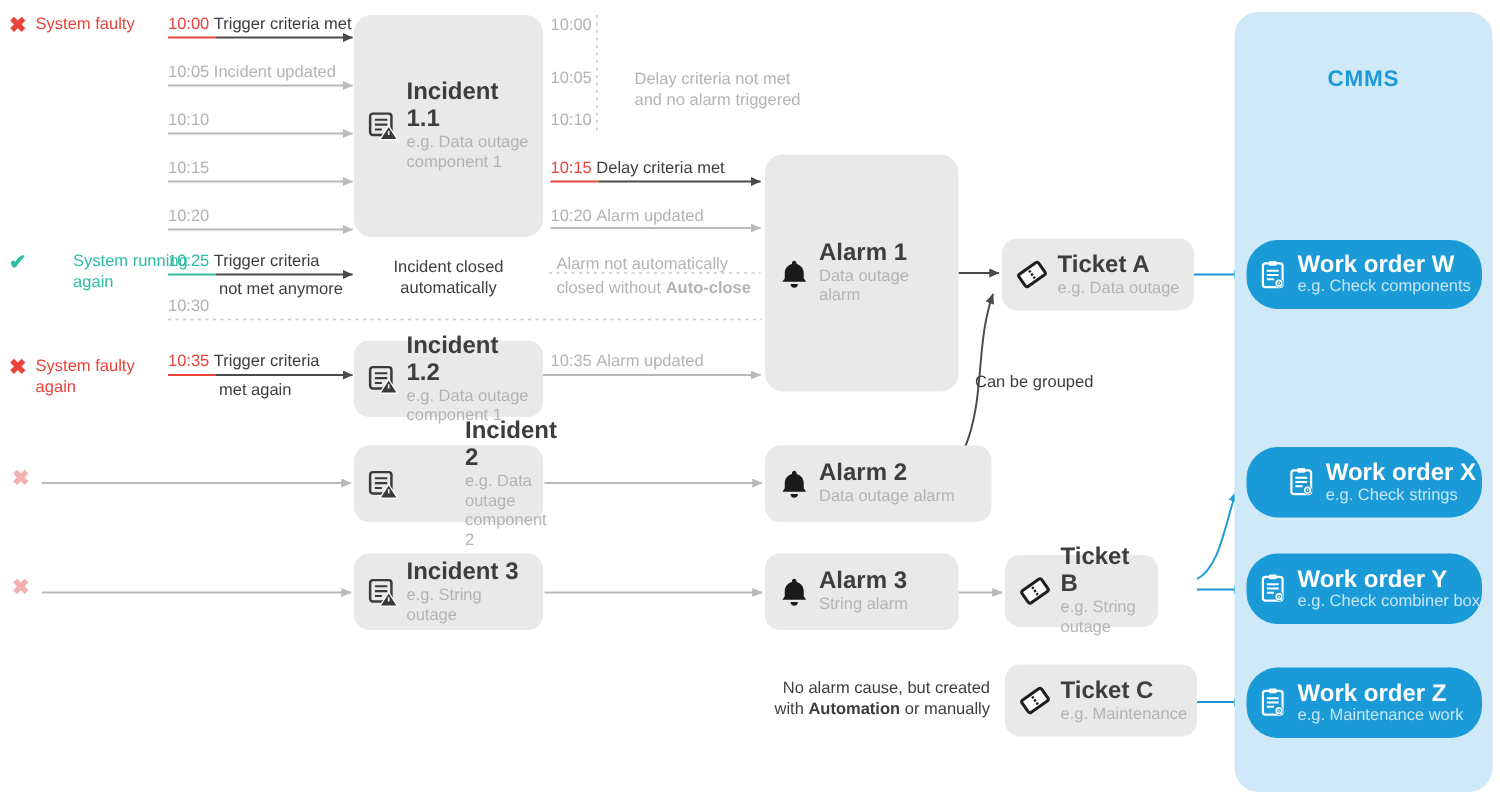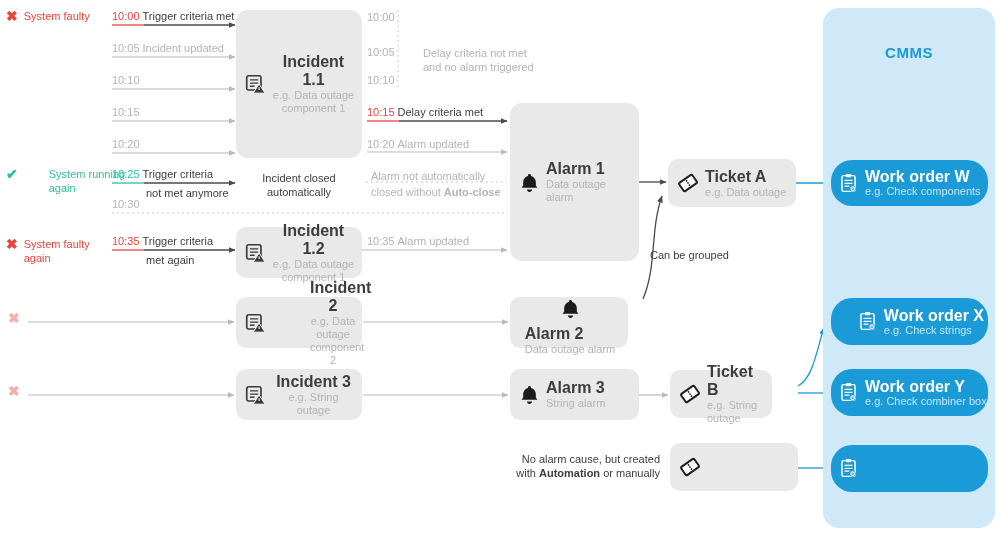--- a/index.html
+++ b/index.html
@@ -19,21 +19,21 @@
   .b{font-weight:bold;}
   
   .status{position:absolute;display:flex;gap:6px;align-items:flex-start;}
   .xg{font-size:14px;font-weight:bold;line-height:15px;}
   .red{color:#e8443a;} .teal{color:#2dbda3;} .faded{color:#f2b1ad;}
   .status-label{font-size:11px;line-height:14px;}
   
   .node{position:absolute;background:#e9e9e9;border-radius:10px;display:flex;align-items:center;gap:5px;padding:0 6px 0 8px;box-sizing:border-box;}
   .node.big{border-radius:12px;}
   .nicon{flex:0 0 auto;display:flex;align-items:center;}
-  .ntext{flex:1;text-align:center;min-width:0;}
+  .ntext{flex:1;min-width:0;}
   .ntext.left{text-align:left;}
   .ntitle{font-size:16px;font-weight:bold;color:#3d3d3d;line-height:18px;}
   .nsub{font-size:11px;color:#b3b3b3;line-height:13px;}
   
   .cmms-panel{position:absolute;left:823px;top:8px;width:172px;height:520px;background:#cfe9f8;border-radius:16px;}
   .cmms-title{position:absolute;left:823px;top:44px;width:172px;text-align:center;font-size:15px;font-weight:bold;color:#1a9ad7;letter-spacing:.5px;}
   .wo{position:absolute;background:#1a9ad7;border-radius:21px;display:flex;align-items:center;gap:6px;padding:0 4px 0 7px;box-sizing:border-box;}
   .wtitle{font-size:16px;font-weight:bold;color:#ffffff;line-height:17px;white-space:nowrap;}
   .wsub{font-size:11px;color:#c5e6f7;line-height:13px;white-space:nowrap;}
 </style>
@@ -211,21 +211,21 @@
       <svg width="23" height="23" viewBox="0 0 24 24">
           <path d="M12 3c.9 0 1.6.7 1.6 1.6v.6c2.9.7 5 3.3 5 6.3v3.6l1.7 2.4H3.7l1.7-2.4v-3.6c0-3 2.1-5.6 5-6.3v-.6C10.4 3.7 11.1 3 12 3z" fill="#1a1a1a"></path>
           <path d="M9.4 19.2h5.2c0 1.5-1.2 2.6-2.6 2.6s-2.6-1.1-2.6-2.6z" fill="#1a1a1a"></path>
         </svg>
     </span>
     <div class="ntext left">
       <div class="ntitle">Alarm 1</div>
       <div class="nsub">Data outage alarm</div>
     </div>
   </div>
-  <div class="node" style="left:510px;top:297px;width:118px;height:51px;flex-direction:column;">
+  <div class="node" style="left:510px;top:297px;width:151px;height:51px;">
     <span class="nicon">
       <svg width="23" height="23" viewBox="0 0 24 24">
           <path d="M12 3c.9 0 1.6.7 1.6 1.6v.6c2.9.7 5 3.3 5 6.3v3.6l1.7 2.4H3.7l1.7-2.4v-3.6c0-3 2.1-5.6 5-6.3v-.6C10.4 3.7 11.1 3 12 3z" fill="#1a1a1a"></path>
           <path d="M9.4 19.2h5.2c0 1.5-1.2 2.6-2.6 2.6s-2.6-1.1-2.6-2.6z" fill="#1a1a1a"></path>
         </svg>
     </span>
     <div class="ntext left">
       <div class="ntitle">Alarm 2</div>
       <div class="nsub">Data outage alarm</div>
     </div>
@@ -273,20 +273,24 @@
   </div>
   <div class="node" style="left:670px;top:443px;width:128px;height:48px;">
     <span class="nicon">
       <svg width="24" height="24" viewBox="0 0 24 24">
           <g transform="rotate(-35 12 12)">
             <rect x="4" y="7" width="16" height="10" rx="1.5" fill="#ffffff" stroke="#1f1f1f" stroke-width="2"></rect>
             <path d="M12 8.7v1.6M12 11.2v1.6M12 13.8v1.5" stroke="#1f1f1f" stroke-width="1.6"></path>
           </g>
         </svg>
     </span>
+    <div class="ntext left">
+      <div class="ntitle">Ticket C</div>
+      <div class="nsub">e.g. Maintenance</div>
+    </div>
   </div>
 
   <div class="cmms-panel"></div>
   <div class="cmms-title">CMMS</div>
 
   <div class="wo" style="left:831px;top:160px;width:157px;height:46px;">
     <span class="nicon">
       <svg width="21" height="25" viewBox="0 0 24 26">
           <rect x="4.5" y="4" width="15" height="18" rx="2" fill="none" stroke="#ffffff" stroke-width="1.7"></rect>
           <rect x="9" y="2.2" width="6" height="3.6" rx="1" fill="#ffffff"></rect>
@@ -337,15 +341,19 @@
     <span class="nicon">
       <svg width="21" height="25" viewBox="0 0 24 26">
           <rect x="4.5" y="4" width="15" height="18" rx="2" fill="none" stroke="#ffffff" stroke-width="1.7"></rect>
           <rect x="9" y="2.2" width="6" height="3.6" rx="1" fill="#ffffff"></rect>
           <path d="M7.5 9.5h9M7.5 12.8h9M7.5 16h5.5" stroke="#ffffff" stroke-width="1.5"></path>
           <circle cx="16.8" cy="19" r="3.4" fill="#1a9ad7"></circle>
           <circle cx="16.8" cy="19" r="2.1" fill="none" stroke="#ffffff" stroke-width="1.3"></circle>
           <circle cx="16.8" cy="19" r="0.7" fill="#ffffff"></circle>
         </svg>
     </span>
+    <div class="wtext">
+      <div class="wtitle">Work order Z</div>
+      <div class="wsub">e.g. Maintenance work</div>
+    </div>
   </div>
 
 </div>
 
 </body></html>

